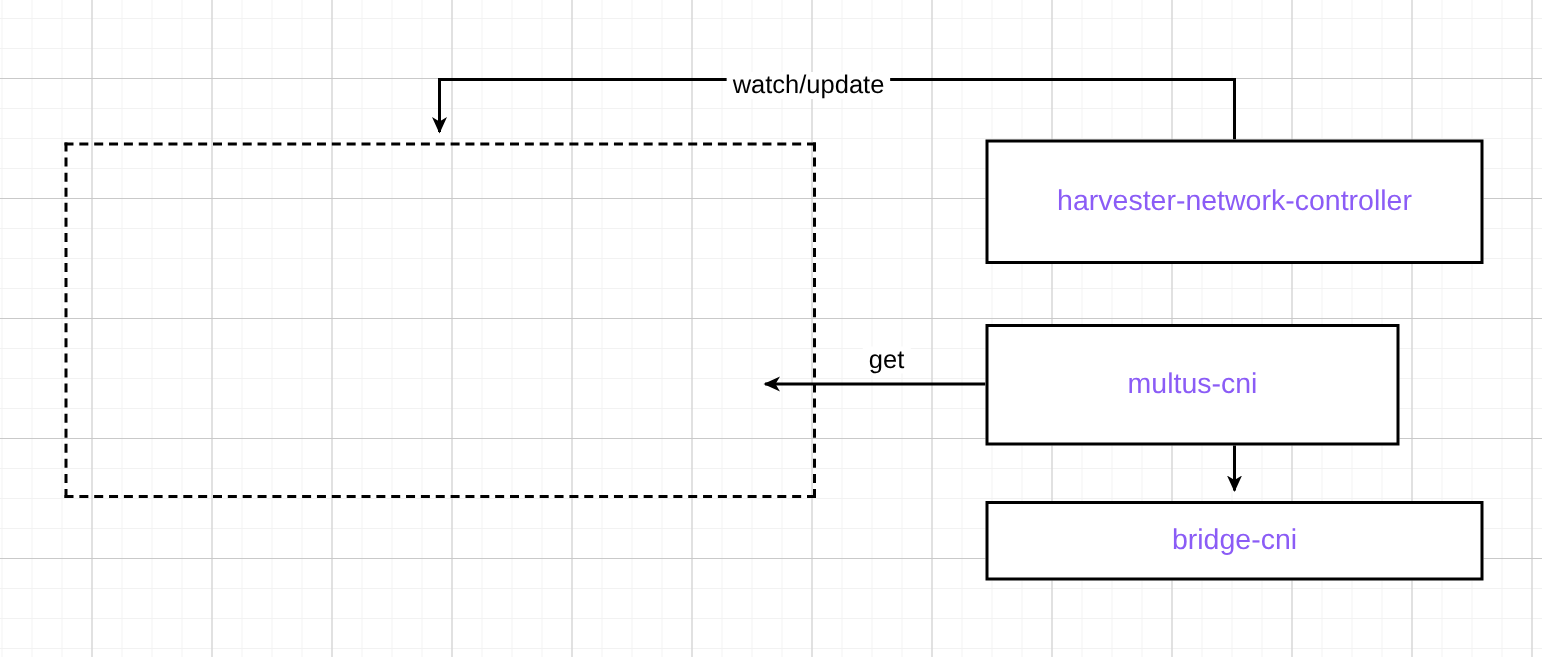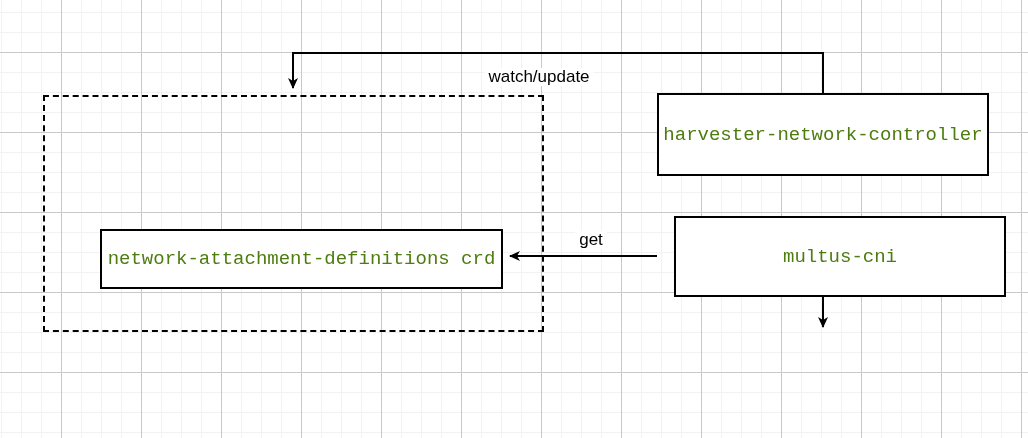--- a/index.html
+++ b/index.html
@@ -30,23 +30,23 @@
     height: 438px;
   }
   .node {
     position: absolute;
     box-sizing: border-box;
     background: #ffffff;
     border: 2px solid #000000;
     display: flex;
     align-items: center;
     justify-content: center;
-    color: #4d7c0f;
+    color: #8b5cf6;
     font-size: 19px;
-    font-family: Liberation Mono, monospace;
+    font-family: Liberation Sans, sans-serif;
     white-space: nowrap;
   }
   .group-box {
     position: absolute;
     box-sizing: border-box;
     border: 2px dashed #000000;
     background: transparent;
   }
   .edge-label {
     position: absolute;
@@ -75,24 +75,24 @@
     <path d="M823,93 L823,53 L293,53 L293,88" fill="none" stroke="#000000" stroke-width="2" marker-end="url(#arrowFilled)"></path>
 
     <path d="M657,256 L510,256" fill="none" stroke="#000000" stroke-width="2" marker-end="url(#arrowFilled)"></path>
 
     <path d="M823,296 L823,327" fill="none" stroke="#000000" stroke-width="2" marker-end="url(#arrowFilled)"></path>
   </svg>
 
   <div class="group-box" style="left:43px; top:95px; width:501px; height:237px;"></div>
 
 
-  <div class="node" style="left:100px; top:229px; width:403px; height:60px;">network-attachment-definitions crd</div>
 
   <div class="node" style="left:657px; top:93px; width:332px; height:83px;">harvester-network-controller</div>
 
-  <div class="node" style="left:674px; top:216px; width:332px; height:81px;">multus-cni</div>
+  <div class="node" style="left:657px; top:216px; width:276px; height:81px;">multus-cni</div>
 
+  <div class="node" style="left:657px; top:334px; width:332px; height:53px;">bridge-cni</div>
 
-  <div class="edge-label" style="left:539px; top:57px;margin-top:20px;">watch/update</div>
+  <div class="edge-label" style="left:539px; top:57px;">watch/update</div>
 
   <div class="edge-label" style="left:591px; top:240px;">get</div>
 
 </div>
 
 </body></html>

